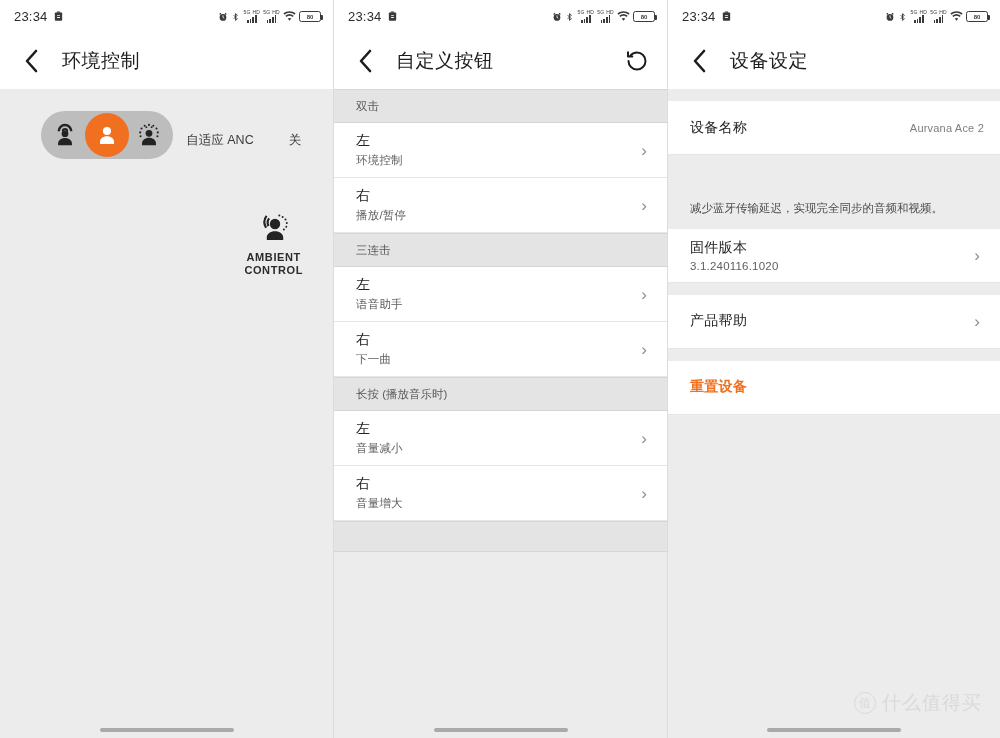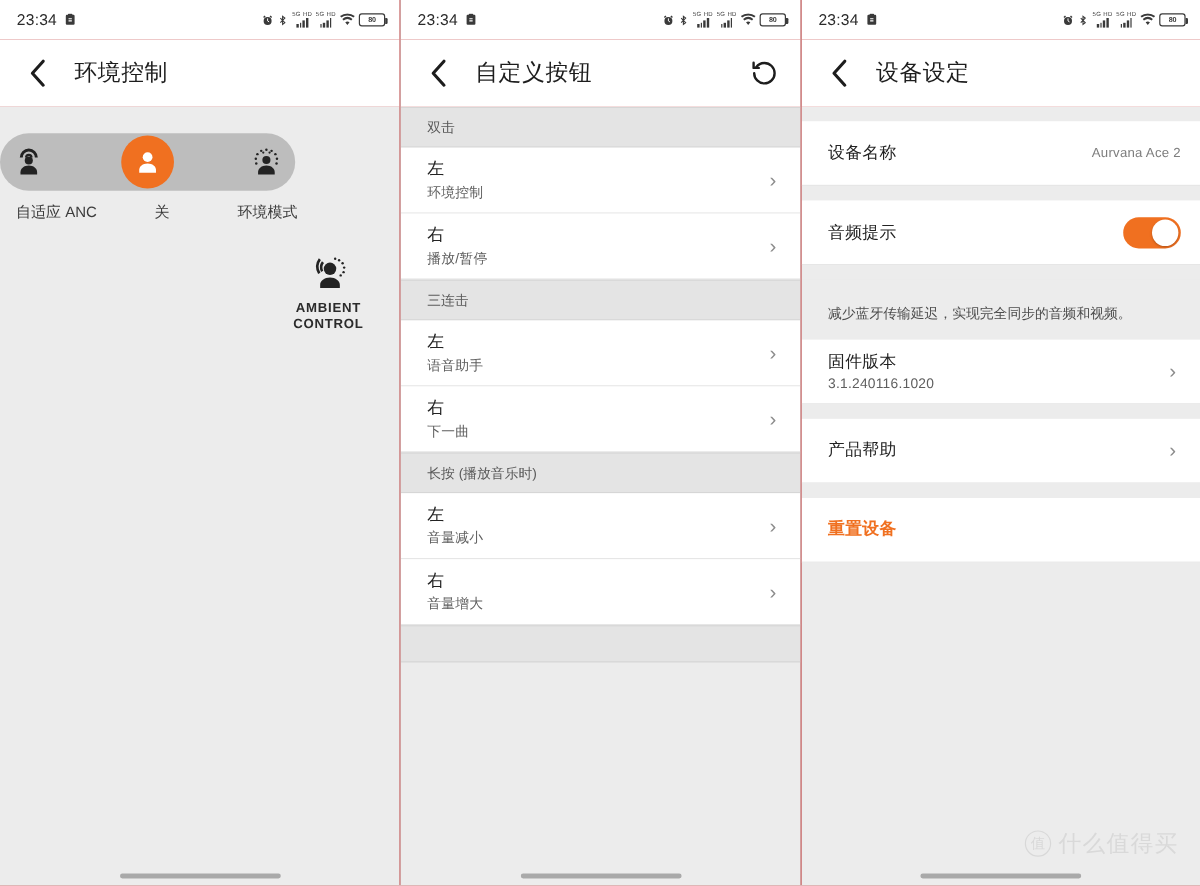--- a/index.html
+++ b/index.html
@@ -5,21 +5,21 @@
   * { box-sizing: border-box; margin: 0; padding: 0; }
   body {
     width: 1000px; height: 738px;
     font-family: "Liberation Sans", "DejaVu Sans", sans-serif;
     background: #ececec;
     overflow: hidden;
   }
   .screens { display: flex; width: 1000px; height: 738px; }
   .panel {
     width: 334px; height: 738px;
-    background: #b91c1c;
+    background: #701a75;
     position: relative;
     overflow: hidden;
     border-right: 1px solid #dcdcdc;
   }
   .panel:last-child { width: 332px; border-right: none; }
 
   
   .statusbar {
     height: 33px; background: #fff;
     display: flex; align-items: center;
@@ -62,21 +62,21 @@
   }
   .nav-action {
     position: absolute; right: 14px; top: 50%; transform: translateY(-50%);
     width: 32px; height: 32px;
     display: flex; align-items: center; justify-content: center;
     cursor: pointer;
   }
 
   
   .p1-body { background: #ececec; height: calc(738px - 33px - 56px); position: relative; }
-  .anc-wrap { padding: 22px 0 0 0; display:flex; flex-direction:column; align-items:flex-start; }
+  .anc-wrap { padding: 22px 0 0 0; display:flex; flex-direction:row; align-items:center;margin-left:41px; }
   .anc-pill {
     width: 246px; height: 48px; border-radius: 24px;
     background: #bdbdbd; display: flex; align-items: center;
     justify-content: space-between; padding: 0 4px;
     position: relative;
   }
   .anc-opt {
     width: 40px; height: 40px; border-radius: 50%;
     display: flex; align-items: center; justify-content: center;
     cursor: pointer;
@@ -458,26 +458,20 @@
       <div class="nav-title">设备设定</div>
     </div>
 
     <div class="scroll">
       <div class="gap"></div>
       <div class="row flat">
         <span class="row-title">设备名称</span>
         <span class="row-val">Aurvana Ace 2</span>
       </div>
       <div class="gap"></div>
-      <div class="row flat">
-        <span class="row-title">音频提示</span>
-        <span class="toggle on">
-            <span class="knob"></span>
-          </span>
-      </div>
       <div class="gap"></div>
       <div class="note">减少蓝牙传输延迟，实现完全同步的音频和视频。</div>
       <div class="row">
         <div class="row-txt">
           <span class="row-title">固件版本</span>
           <span class="row-sub">3.1.240116.1020</span>
         </div>
         <span class="chev">›</span>
       </div>
       <div class="gap"></div>

